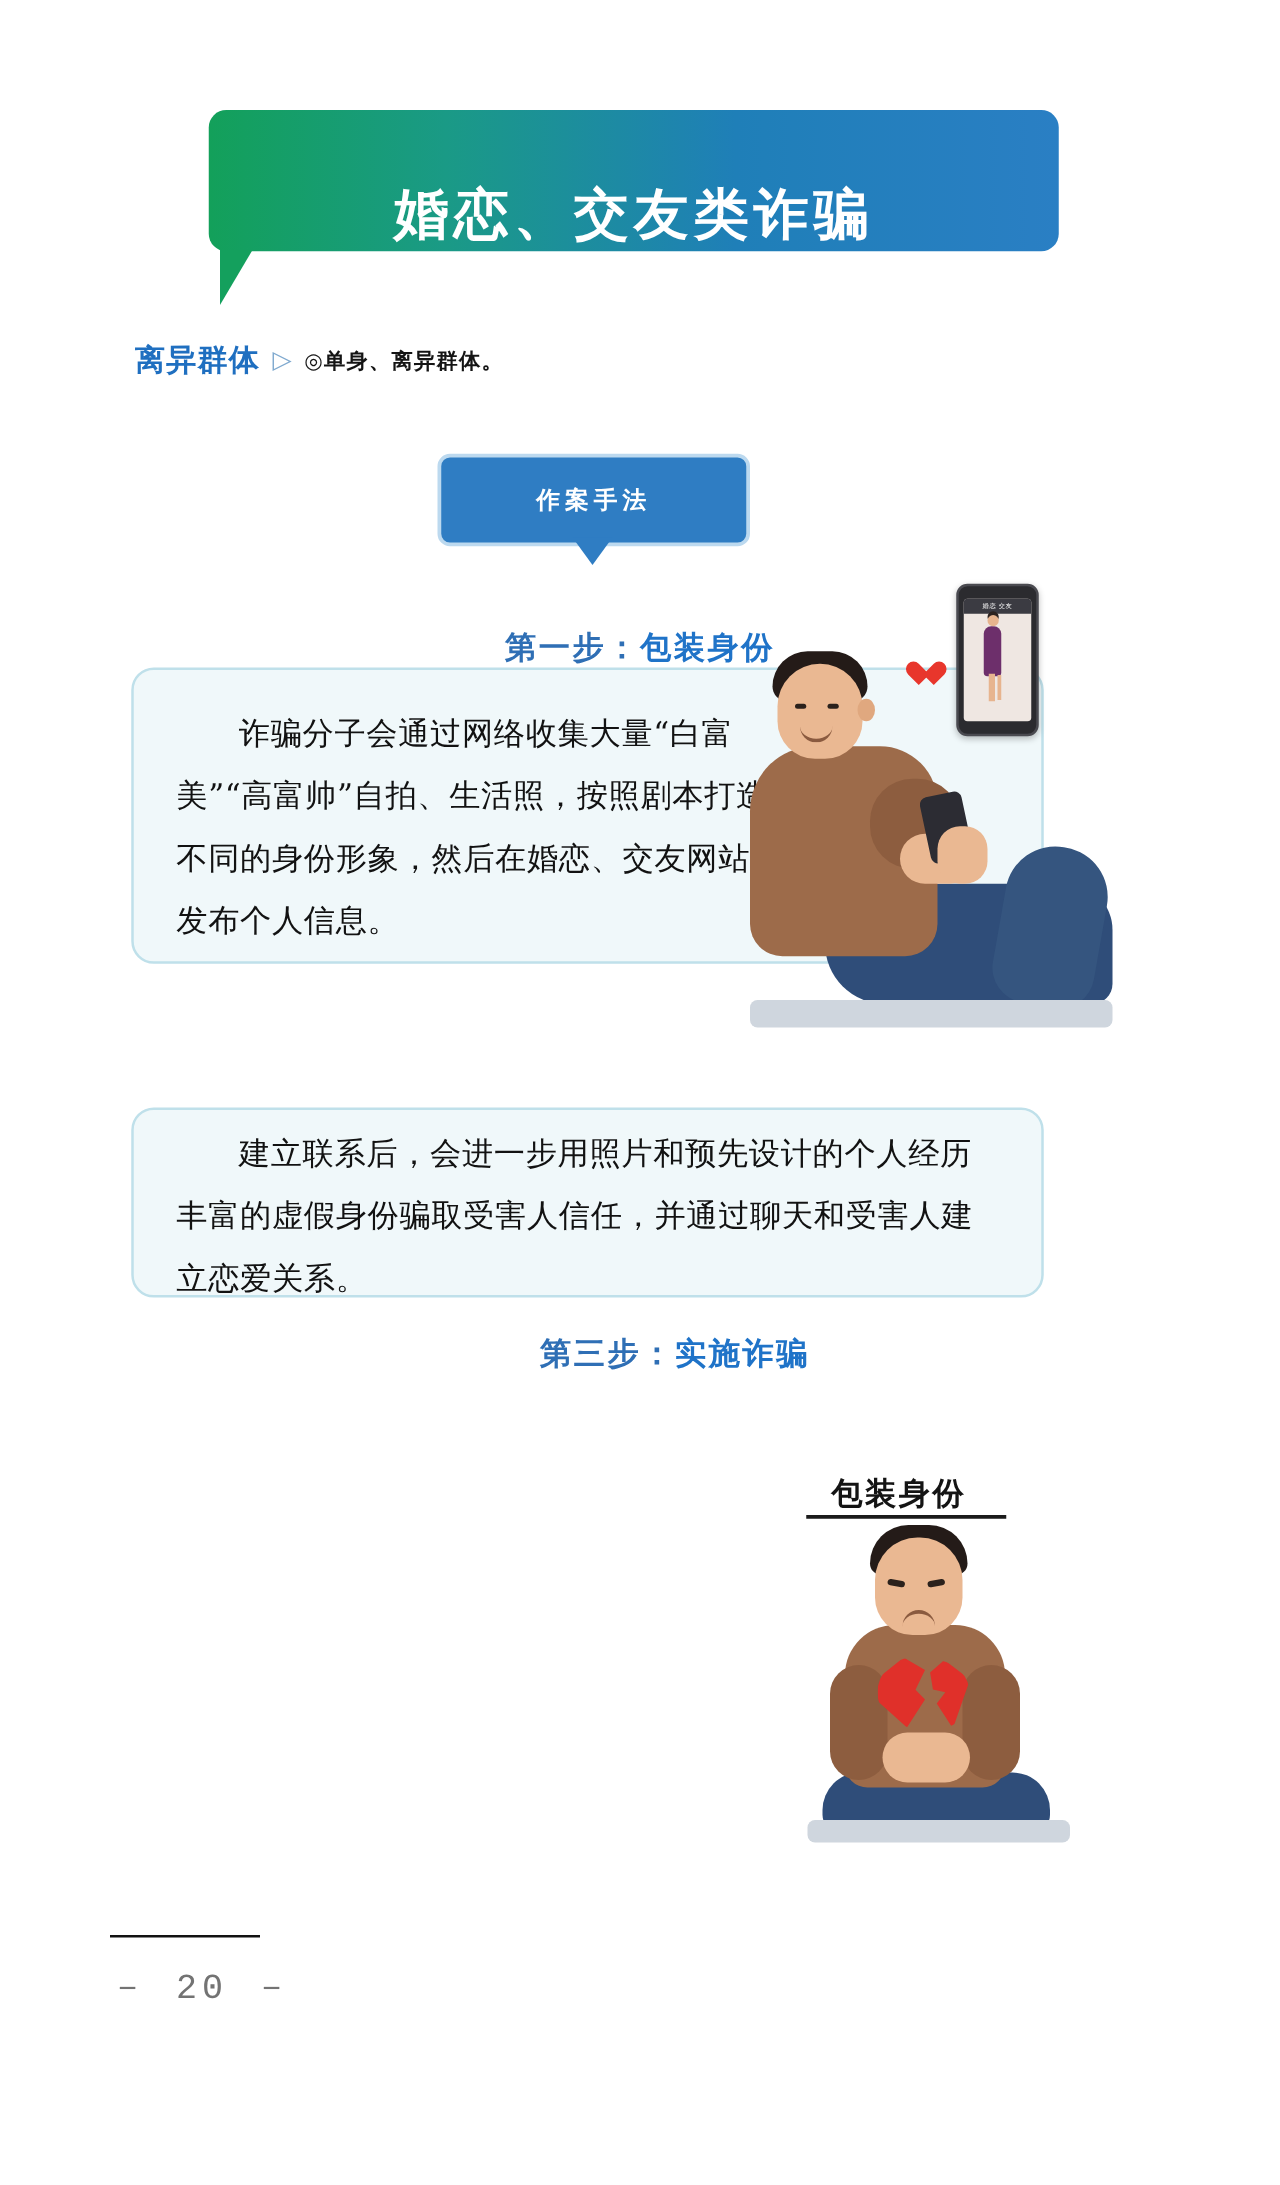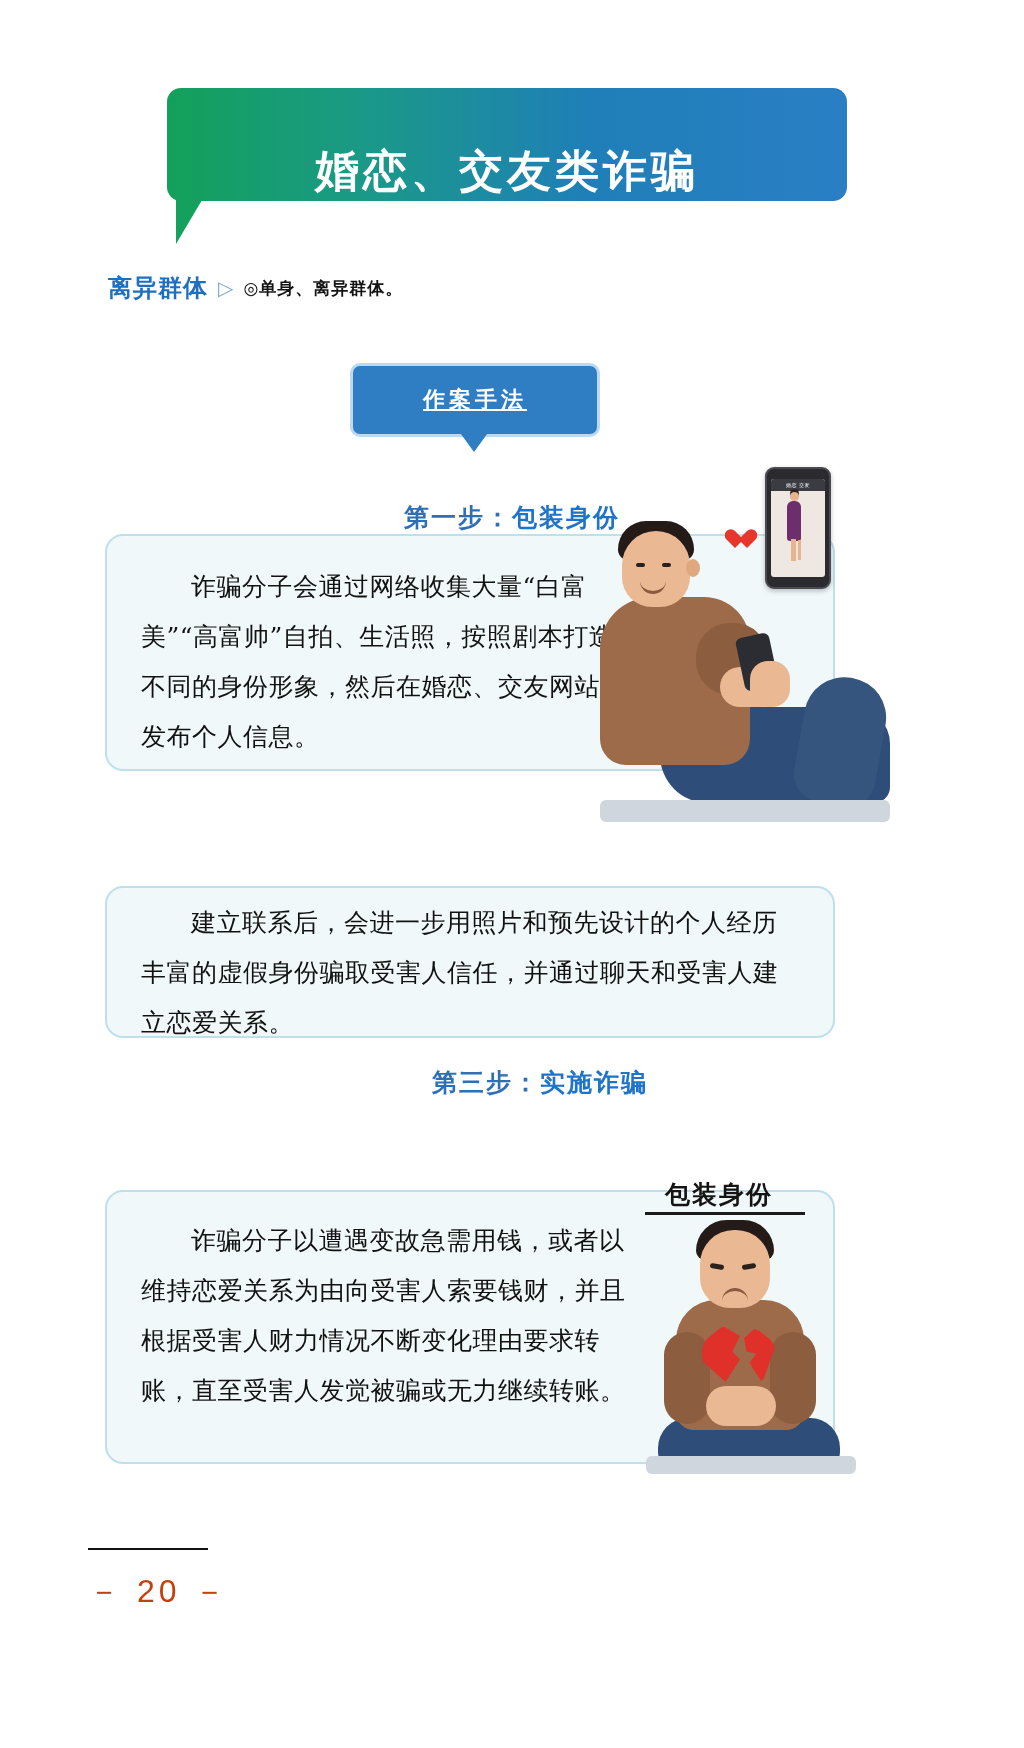--- a/index.html
+++ b/index.html
@@ -93,23 +93,22 @@
     background: #2f7dc3;
     border: 3px solid #bcd9ef;
     display: flex;
     align-items: center;
     justify-content: center;
   }
   .method-badge span {
     color: #ffffff;
     font-family: "DejaVu Serif", "Liberation Serif", serif;
     font-weight: bold;
-    font-size: 22px;
+    font-size: 19px;
     letter-spacing: 4px;
-    text-decoration: underline;
   }
   .method-tail {
     position: absolute;
     left: 458px;
     top: 430px;
     width: 0;
     height: 0;
     border-left: 16px solid transparent;
     border-right: 16px solid transparent;
     border-top: 22px solid #2f7dc3;
@@ -484,23 +483,23 @@
   }
   .footer-rule {
     position: absolute;
     left: 88px;
     top: 1548px;
     width: 120px;
     height: 2px;
     background: #111;
   }
   .page-num {
-    color: #c2410c;
-    font-family: Liberation Sans, sans-serif;
-    font-size: 32px;
+    color: #737373;
+    font-family: Liberation Mono, monospace;
+    font-size: 28px;
     letter-spacing: 4px;
   }
 </style>
 </head>
 <body>
 
 <div class="page">
 
   <div class="title-banner">
     <span class="title-text">婚恋、交友类诈骗</span>
@@ -552,23 +551,20 @@
     <div class="ground1"></div>
   </div>
 
   <div class="body-box" id="box2">
     <p>建立联系后，会进一步用照片和预先设计的个人经历丰富的虚假身份骗取受害人信任，并通过聊天和受害人建立恋爱关系。</p>
   </div>
 
   <div class="step-head" id="step3-head">
     <span class="sn">第三步：</span><span class="st">实施诈骗</span>
   </div>
-  <div class="body-box" id="box3">
-    <p>诈骗分子以遭遇变故急需用钱，或者以维持恋爱关系为由向受害人索要钱财，并且根据受害人财力情况不断变化理由要求转账，直至受害人发觉被骗或无力继续转账。</p>
-  </div>
 
   <div class="blocked-label">包装身份</div>
   <div class="blocked-line"></div>
   <div class="illus2">
     <div class="man2">
       <div class="legs2"></div>
       <div class="torso"></div>
       <div class="arm-l"></div>
       <div class="arm-r"></div>
       <div class="hair"></div>

